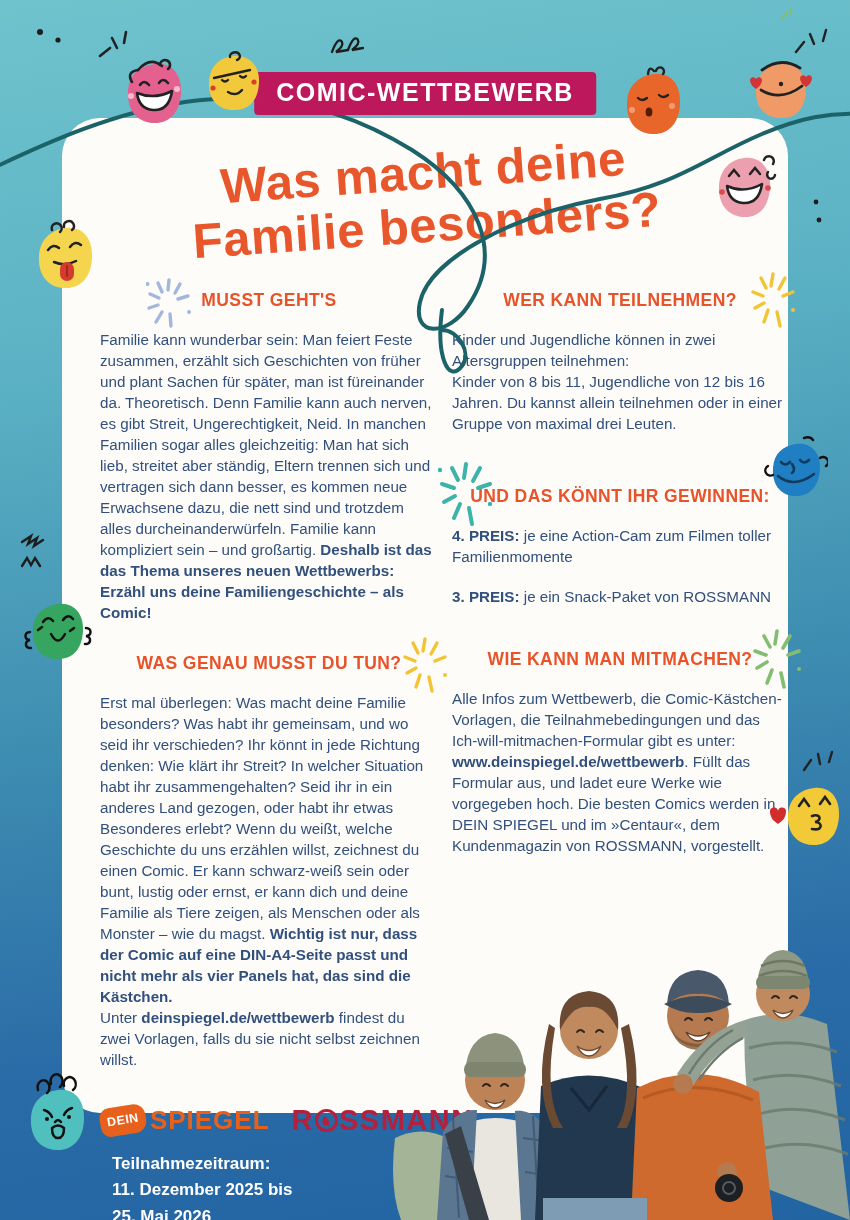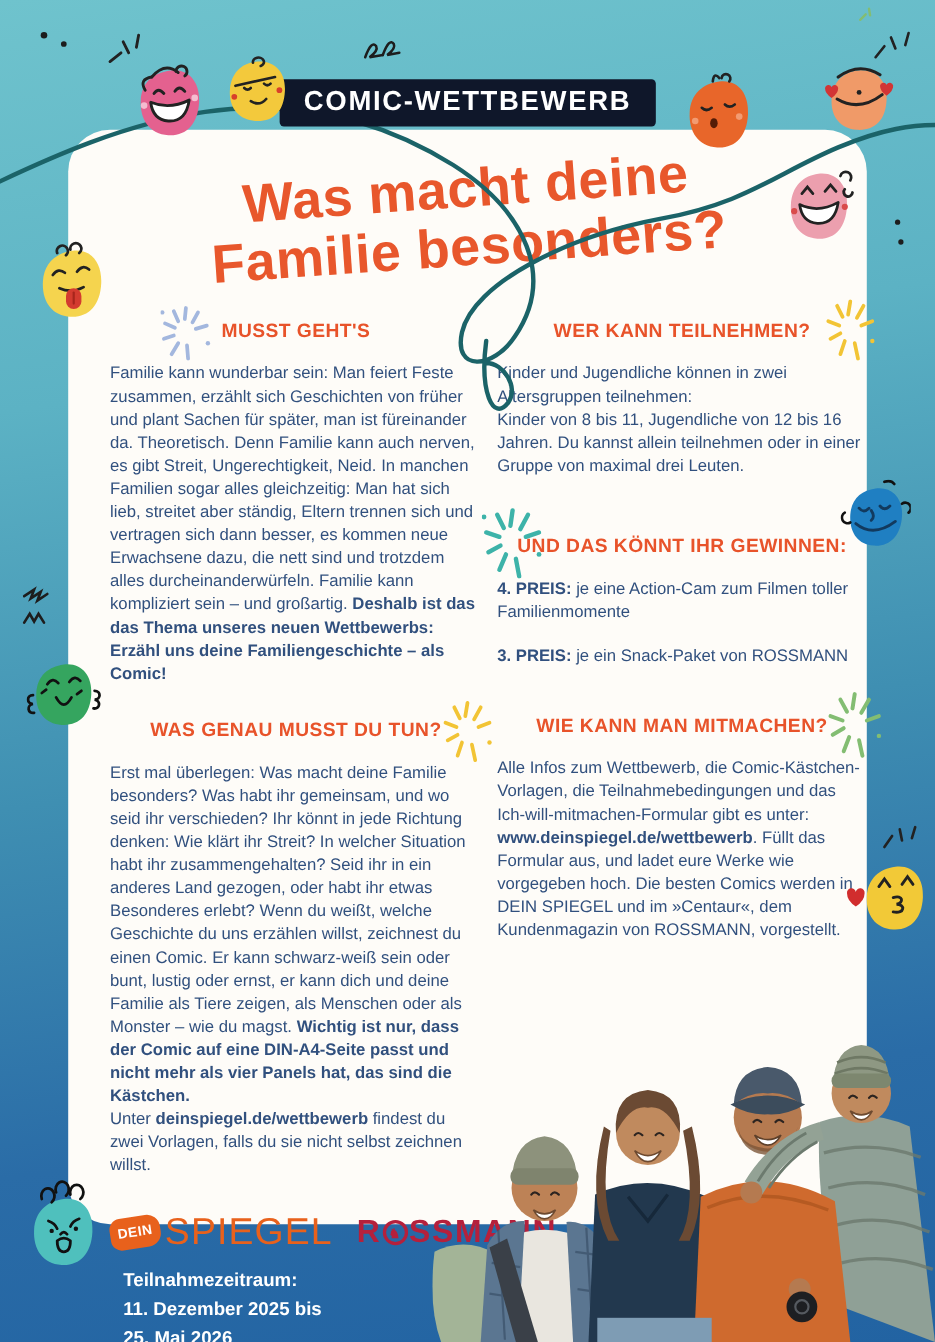--- a/index.html
+++ b/index.html
@@ -8,21 +8,21 @@
     position:relative; overflow:hidden;
     font-family:"Liberation Sans", sans-serif;
     background:linear-gradient(172deg,#6fc3cd 0%,#5cb2c4 28%,#3f8fb2 55%,#2a6ca7 80%,#2263a2 100%);
   }
   .card {
     position:absolute; left:62px; top:118px; width:726px; height:995px;
     background:#fefcf8; border-radius:38px; z-index:1;
   }
   .banner {
     position:absolute; top:72px; left:50%; transform:translateX(-50%);
-    background:#0f172a; color:#fff; font-weight:700; font-size:25px;
+    background:#be185d; color:#fff; font-weight:700; font-size:25px;
     letter-spacing:1.5px; padding:6px 22px 8px; border-radius:4px; z-index:6;
     white-space:nowrap;
   }
   .title {
     position:absolute; left:125px; top:146px; width:600px; text-align:center;
     transform:rotate(-4deg); color:#e8572c; font-weight:700; font-size:49px;
     line-height:1.08; letter-spacing:.5px; z-index:3;
   }
   .title span { display:block; }
   .squiggle { position:absolute; left:0; top:0; z-index:4; pointer-events:none; }
@@ -39,21 +39,21 @@
   .block { display:block; }
   .mt { margin-top:26px; }
   .prize { margin-bottom:19px; }
   .logos { display:flex; align-items:center; gap:22px; margin-top:36px; }
   .ds { display:flex; align-items:center; gap:4px; }
   .ds-badge {
     background:#e8611c; color:#fff; font-weight:700; font-size:12.5px;
     padding:4px 7px; border-radius:10px 12px 12px 10px; transform:rotate(-9deg);
     letter-spacing:.5px;
   }
-  .ds-word { color:#e8611c; font-weight:400; font-size:34px; letter-spacing:1px; }
+  .ds-word { color:#e8611c; font-weight:700; font-size:26px; letter-spacing:1px; }
   .rm { color:#b5203c; font-weight:700; font-size:29px; letter-spacing:1.5px; display:flex; align-items:center; }
   .rm-o {
     width:23px; height:23px; border:3.2px solid #b5203c; border-radius:50%;
     display:inline-flex; align-items:center; justify-content:center;
     font-size:12px; margin:0 1px; line-height:1;
   }
   .footer {
     position:absolute; left:112px; top:1151px; z-index:2;
     color:#fff; font-weight:700; font-size:17px; line-height:1.55;
   }

